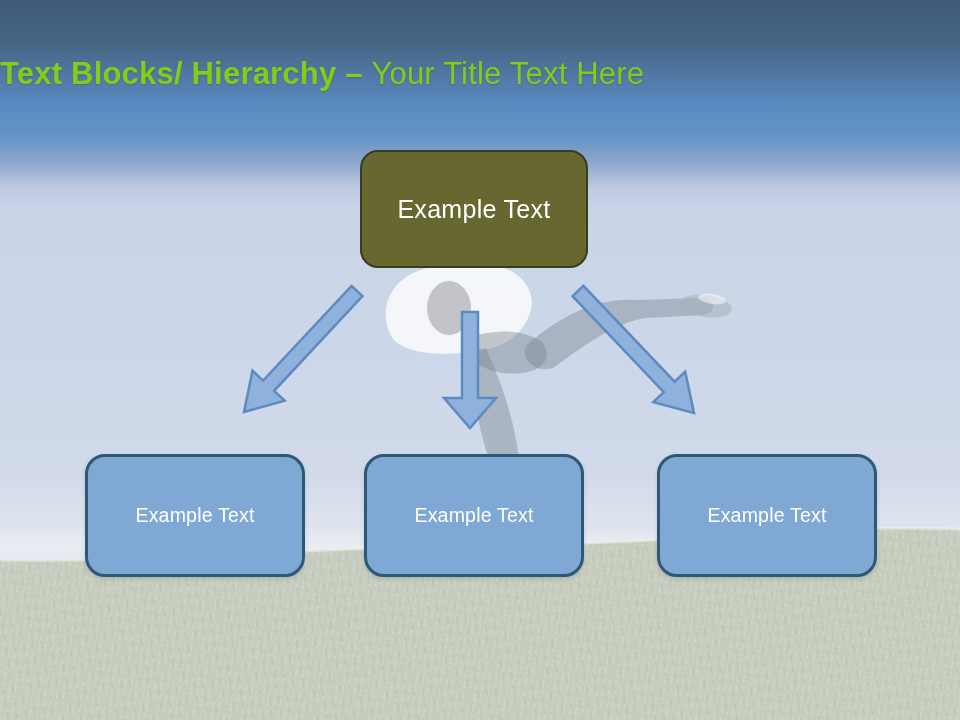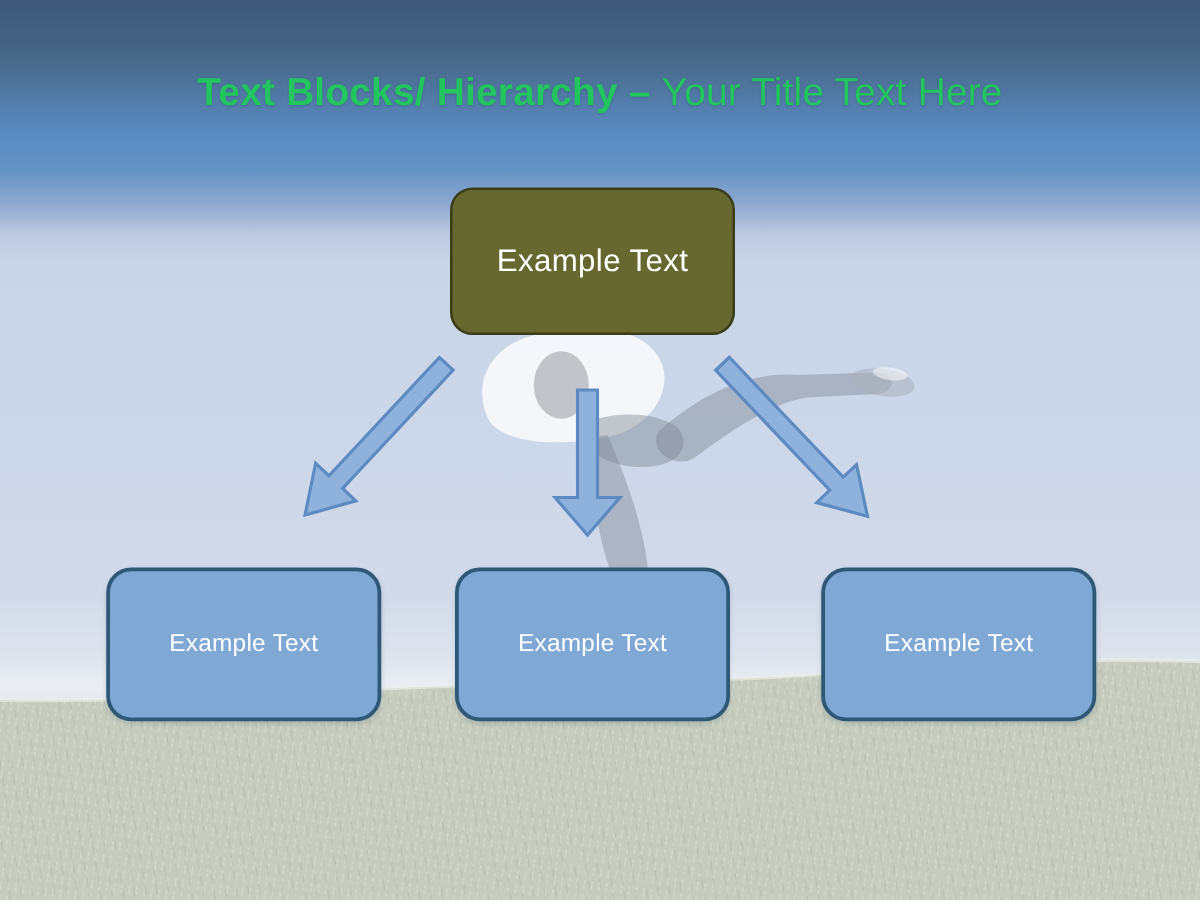--- a/index.html
+++ b/index.html
@@ -15,22 +15,22 @@
       #3d5878 0%, #466685 6%, #527ba8 11%, #5a8cc3 15%, #6493c5 19%,
       #93abd0 23%, #bcc9e0 26%, #c9d4e7 29%, #ccd7e9 50%, #d2daea 66%,
       #dee4ee 73%, #eaedf2 76%, #dfe5ee 80%, #dbe2ec 100%);
   }
   .person-svg,.hill-svg,.arrows-svg{position:absolute;left:0;pointer-events:none;}
   .person-svg{top:0;width:960px;height:720px;}
   .hill-svg{bottom:0;width:960px;height:200px;}
   .arrows-svg{top:0;width:960px;height:720px;}
   
   .title{
-    position:absolute;top:56px;left:0;right:0;text-align:center;
-    color:#22c55e;font-size:31px;line-height:36px;letter-spacing:.2px;
+    position:absolute;top:56px;left:0;right:0;text-align:left;
+    color:#84cc16;font-size:31px;line-height:36px;letter-spacing:.2px;
     text-shadow:0 1px 2px rgba(30,50,80,.25);white-space:nowrap;
   }
   .t-bold{font-weight:700;}
   .t-reg{font-weight:400;}
   
   .top-box{
     position:absolute;left:360px;top:150px;width:228px;height:118px;
     box-sizing:border-box;background:#67682f;border:2.5px solid #3b3c1a;
     border-radius:18px;display:flex;align-items:center;justify-content:center;
   }

